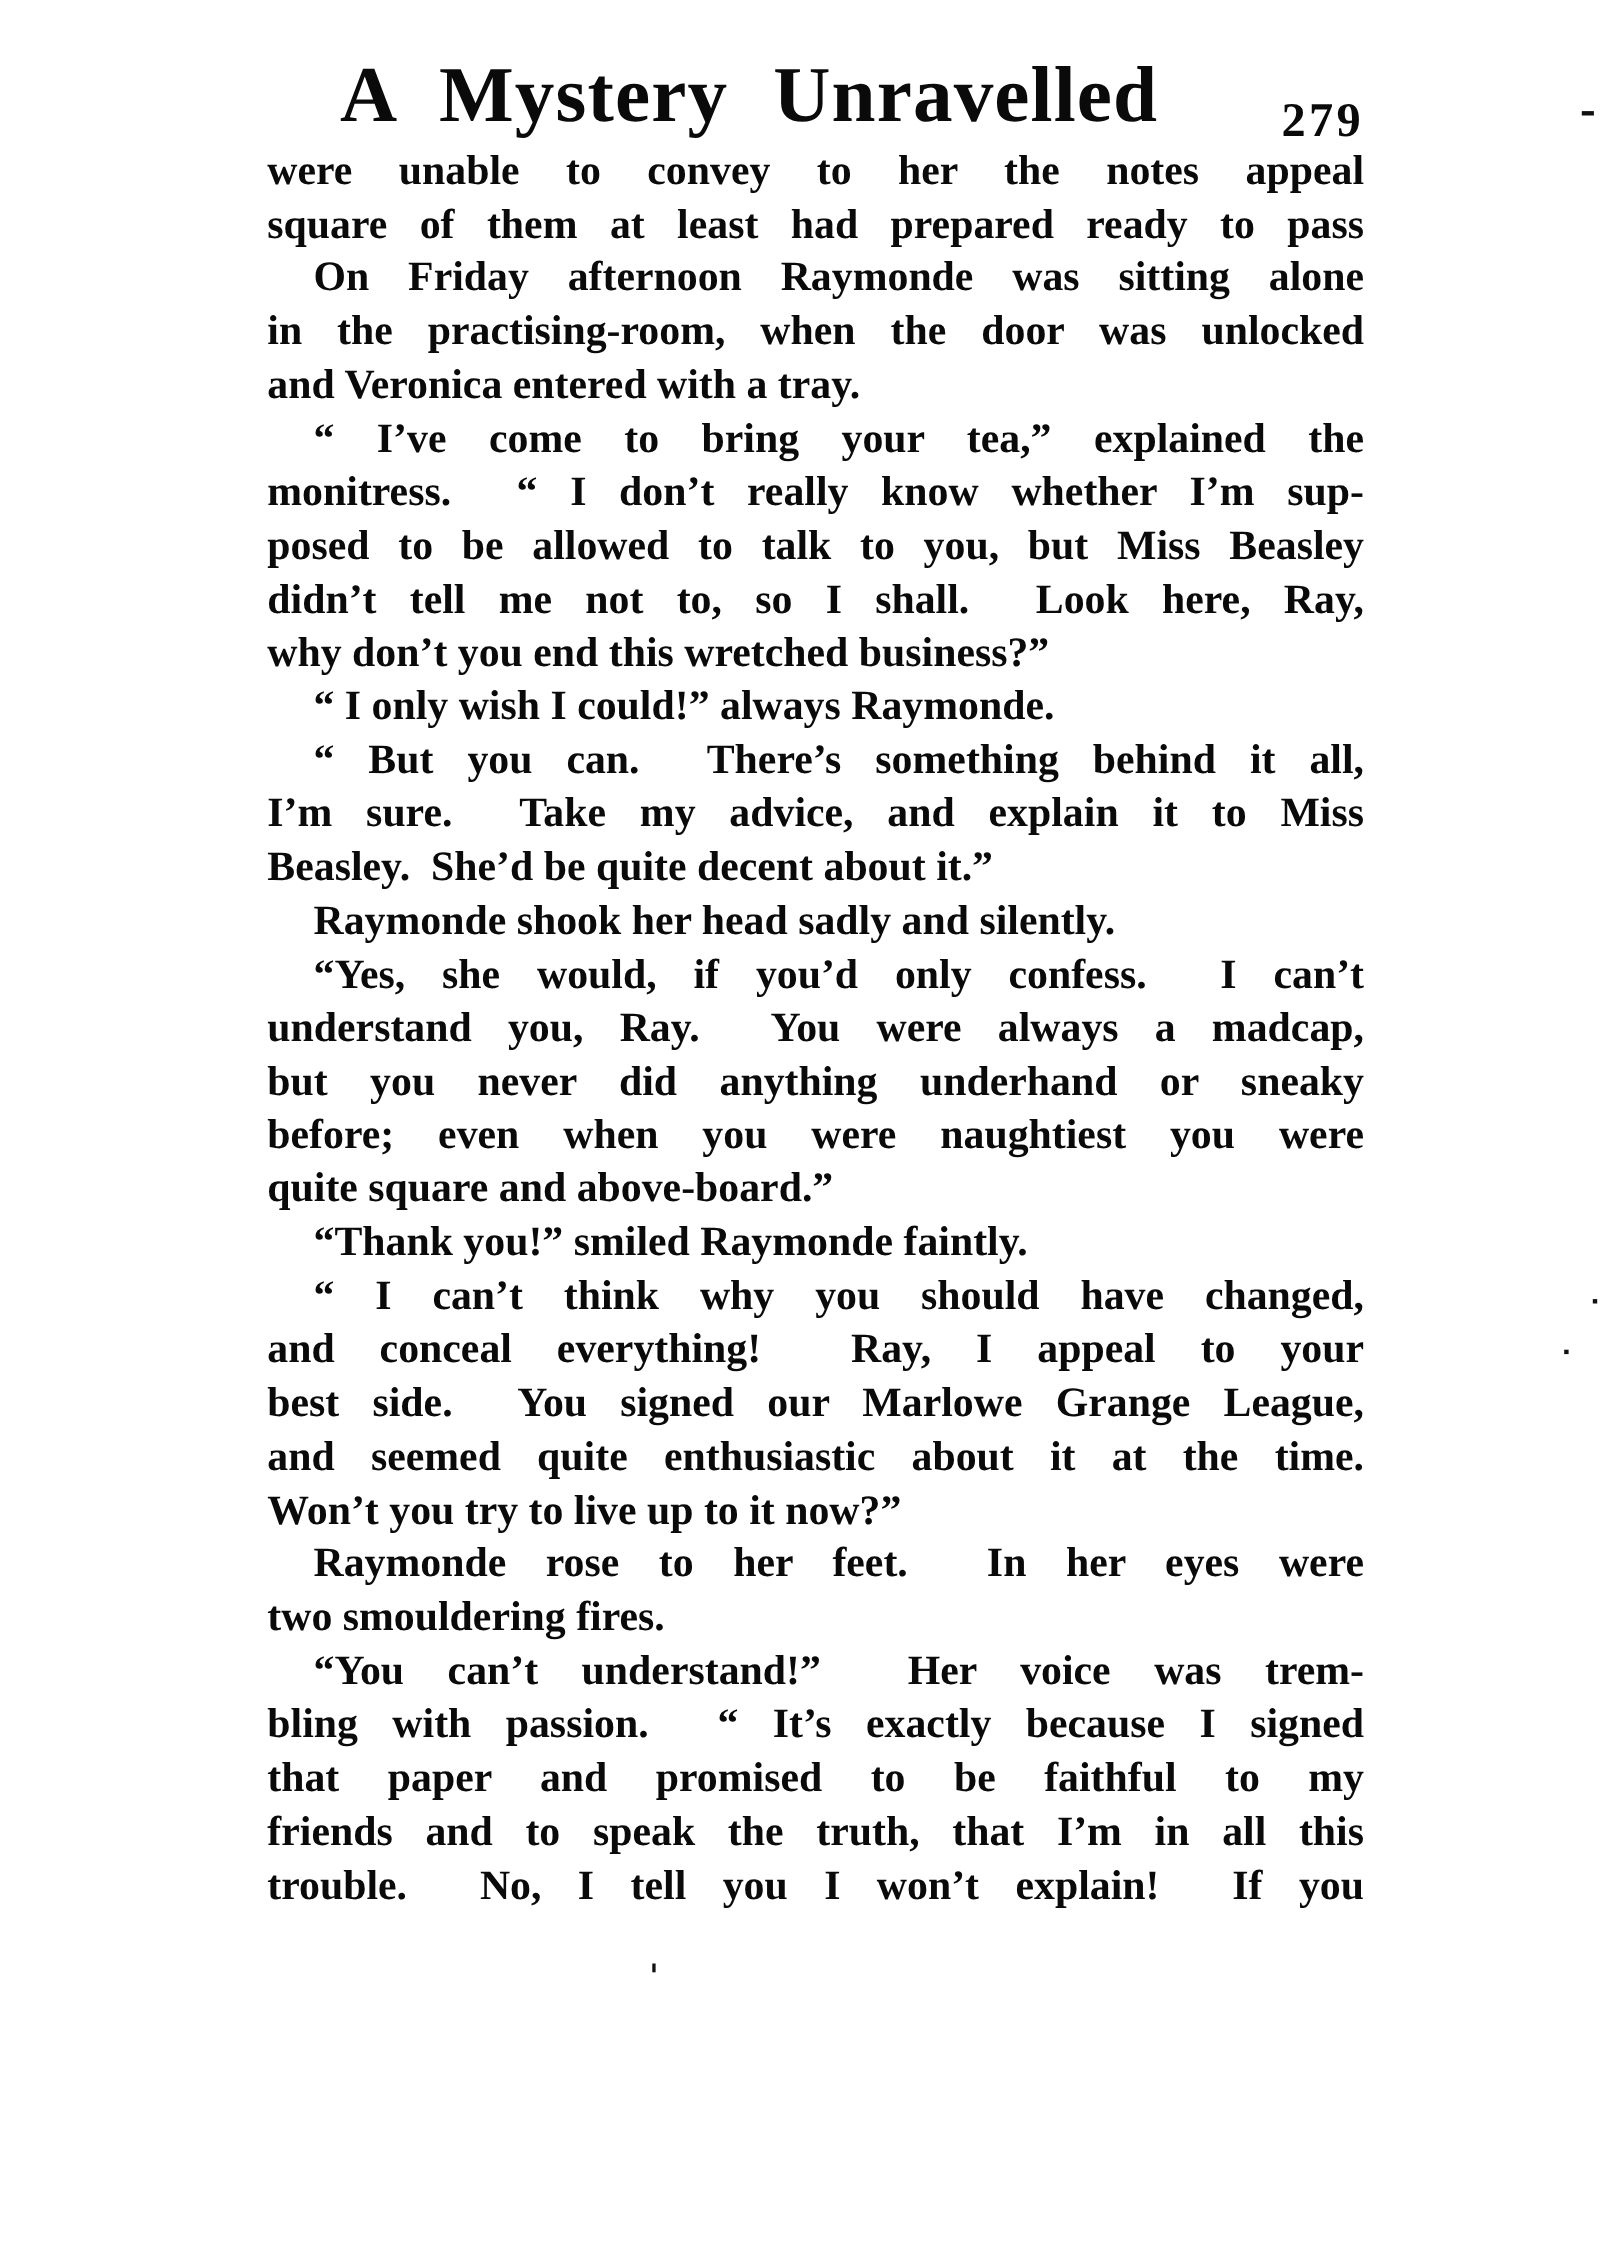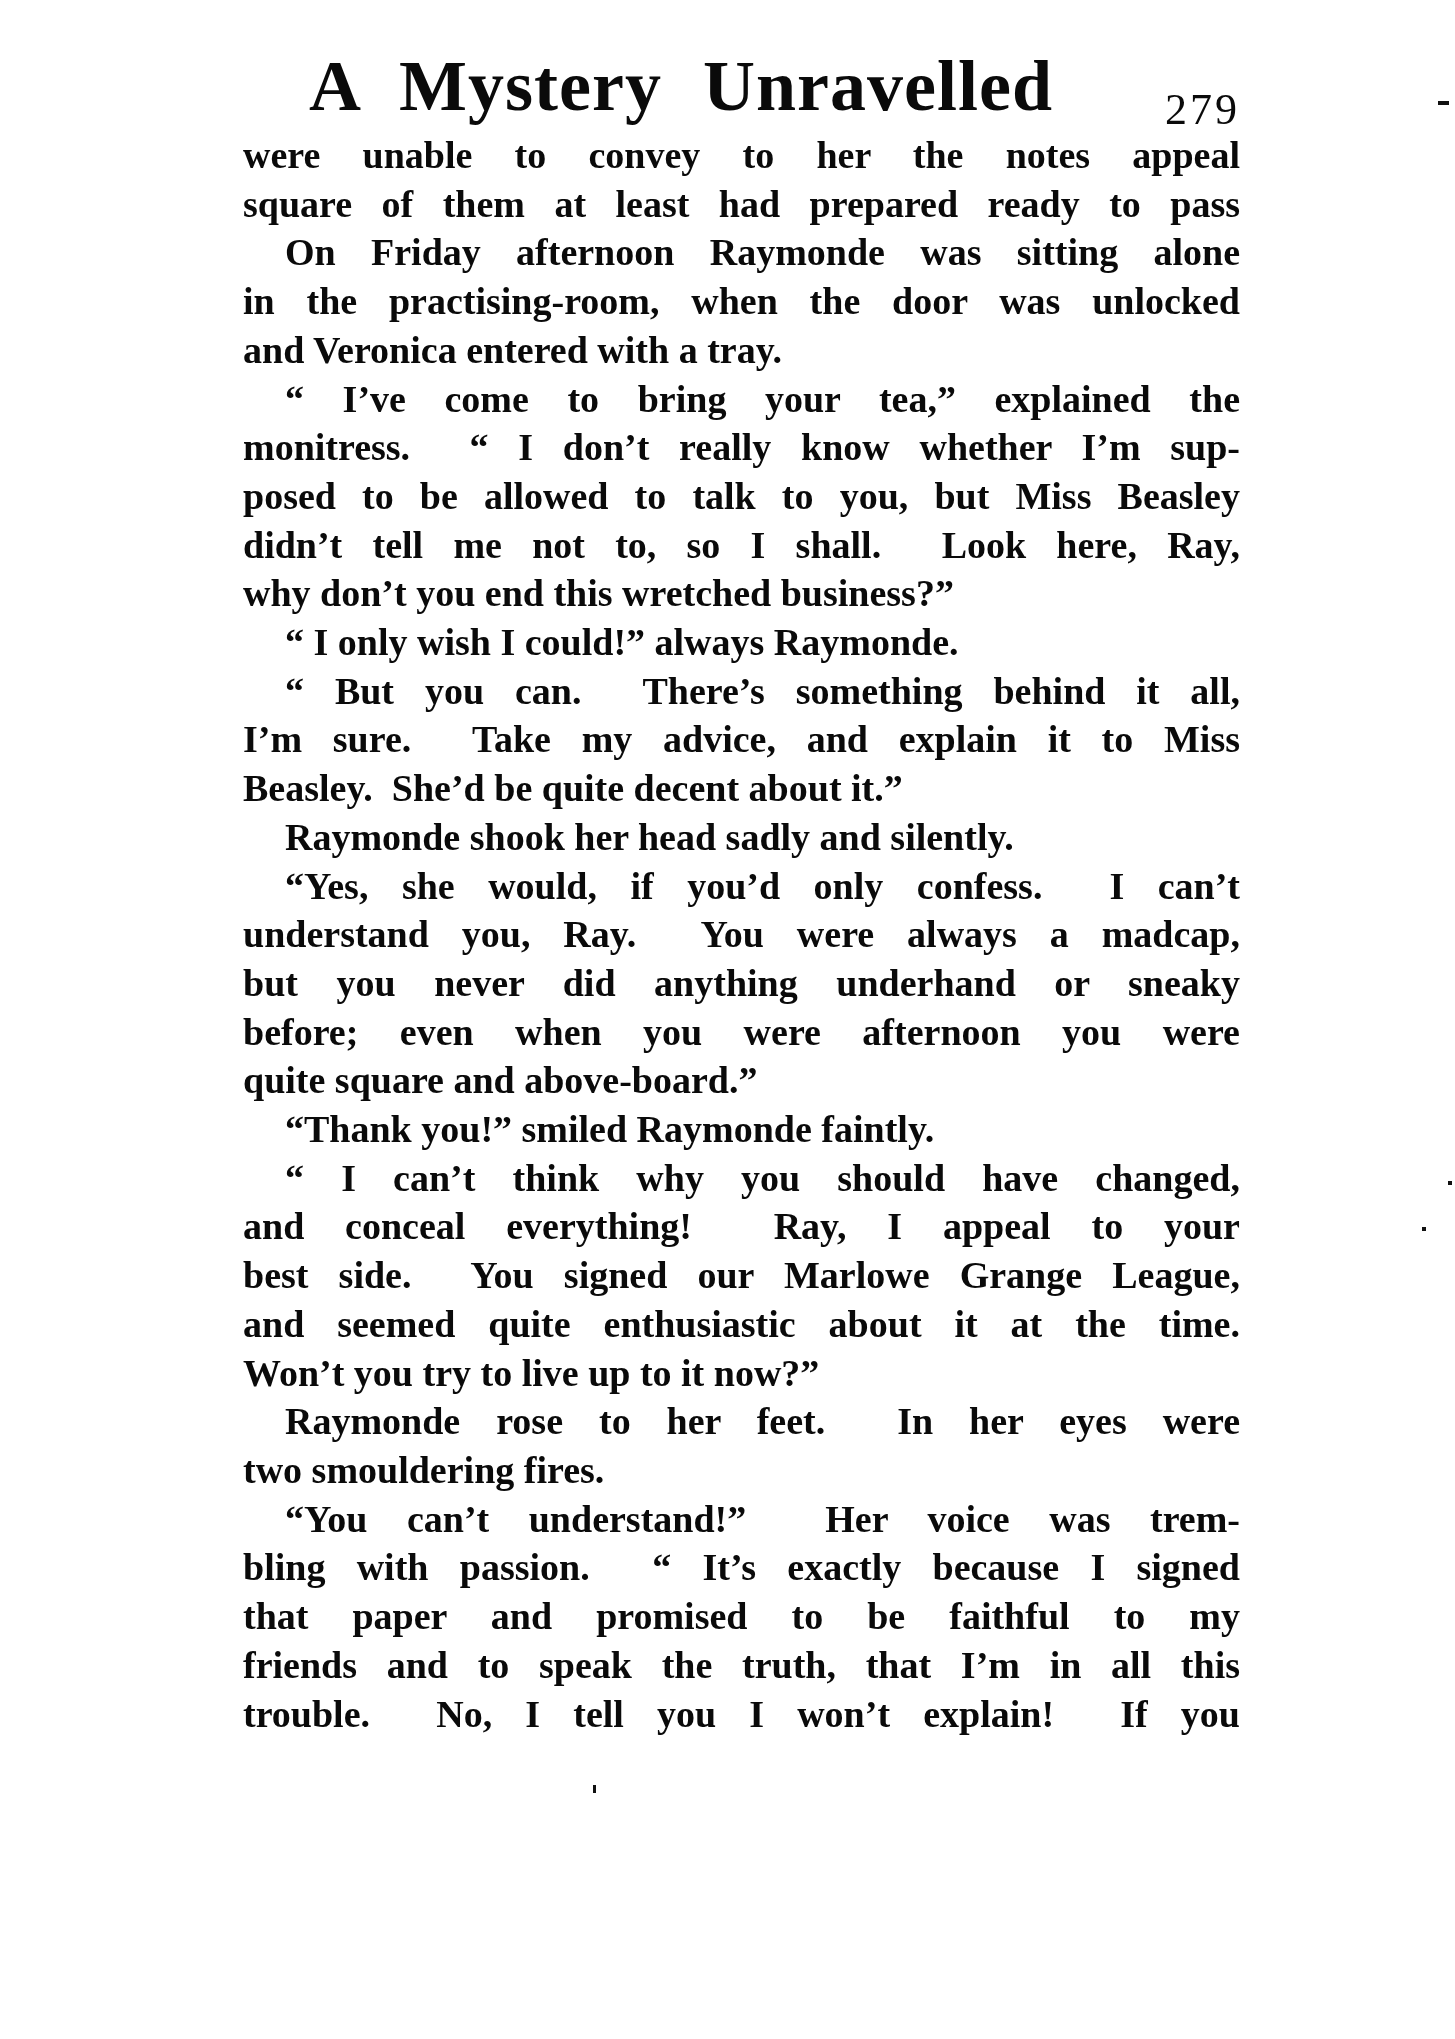--- a/index.html
+++ b/index.html
@@ -29,21 +29,21 @@
     letter-spacing: 1px;
     word-spacing: 22px;
     white-space: nowrap;
   }
   .running-head-page {
     position: absolute;
     top: 88px;
     right: 215px;
     font-size: 44px;
     line-height: 44px;
-    font-weight: 400;
+    font-weight: 700;
     letter-spacing: 3px;
   }
   .text-block {
     position: absolute;
     top: 131px;
     left: 243px;
     width: 997px;
   }
   .paragraph { margin: 0; padding: 0; }
   .line {
@@ -100,21 +100,21 @@
         <div class="line">I’m sure.&nbsp; Take my advice, and explain it to Miss</div>
         <div class="line para-end">Beasley.&nbsp; She’d be quite decent about it.”</div>
       </div>
       <div class="paragraph">
         <div class="line indent para-end">Raymonde shook her head sadly and silently.</div>
       </div>
       <div class="paragraph">
         <div class="line indent">“Yes, she would, if you’d only confess.&nbsp; I can’t</div>
         <div class="line">understand you, Ray.&nbsp; You were always a madcap,</div>
         <div class="line">but you never did anything underhand or sneaky</div>
-        <div class="line">before; even when you were afternoon you were</div>
+        <div class="line">before; even when you were naughtiest you were</div>
         <div class="line para-end">quite square and above-board.”</div>
       </div>
       <div class="paragraph">
         <div class="line indent para-end">“Thank you!” smiled Raymonde faintly.</div>
       </div>
       <div class="paragraph">
         <div class="line indent">“ I can’t think why you should have changed,</div>
         <div class="line">and conceal everything!&nbsp; Ray, I appeal to your</div>
         <div class="line">best side.&nbsp; You signed our Marlowe Grange League,</div>
         <div class="line">and seemed quite enthusiastic about it at the time.</div>

